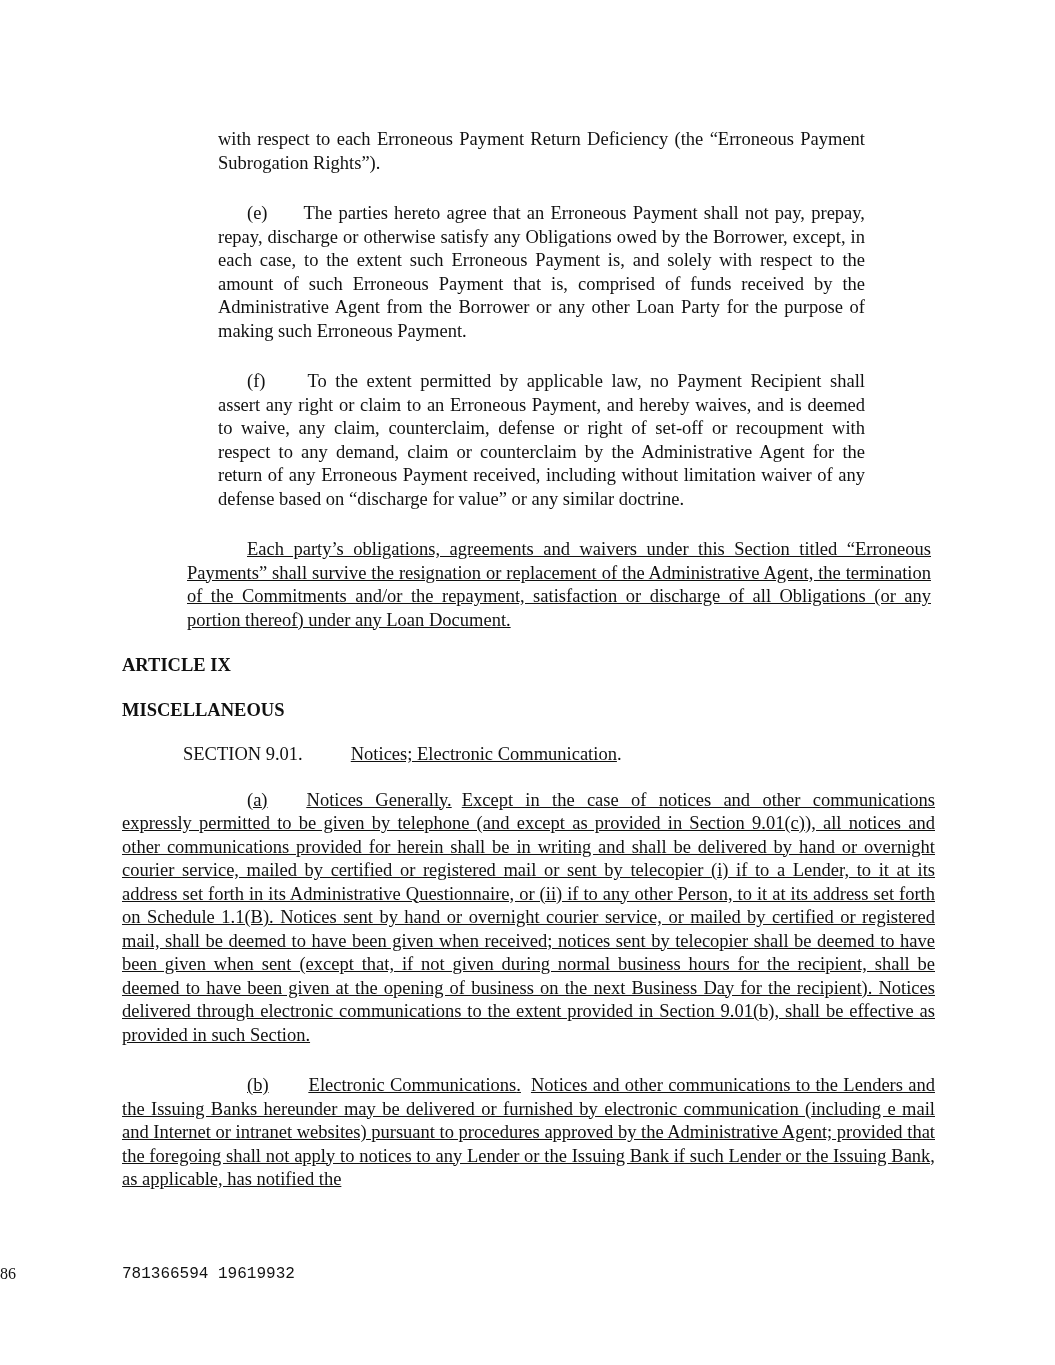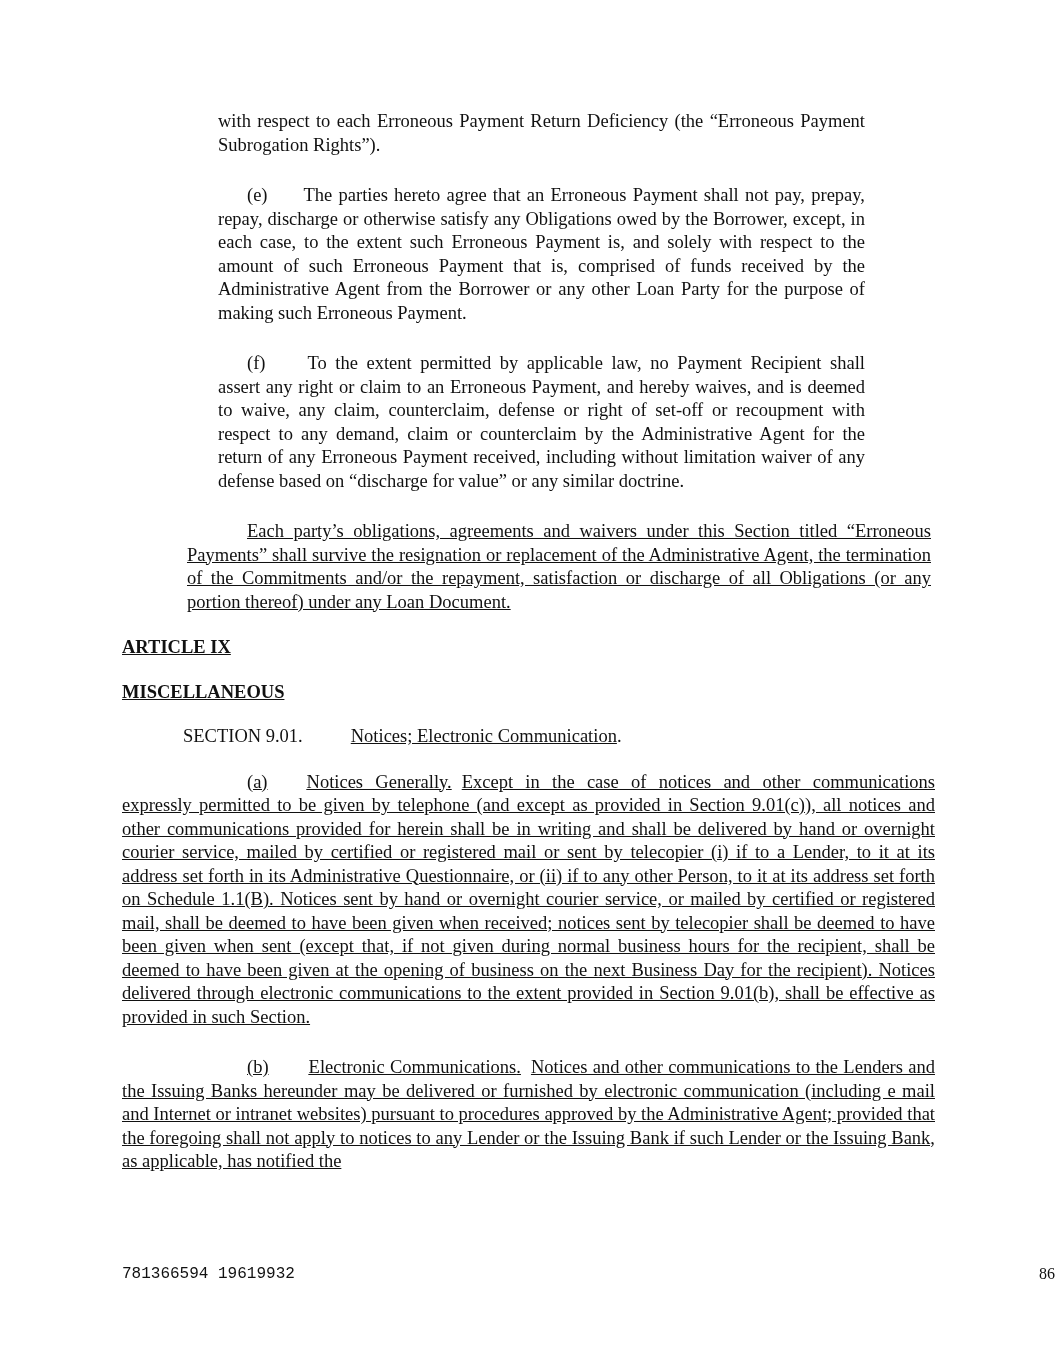--- a/index.html
+++ b/index.html
@@ -14,21 +14,21 @@
     background: #ffffff;
     font-family: "Liberation Serif", "DejaVu Serif", serif;
     color: #111111;
     font-size: 18.5px;
     line-height: 23.5px;
     overflow: hidden;
   }
   .content {
     position: absolute;
     left: 122px;
-    top: 110px;
+    top: 128px;
     width: 813px;
   }
   .content p {
     margin: 0 0 27px 0;
     text-align: justify;
   }
   
   .indent-block {
     margin-left: 96px !important;
     margin-right: 70px !important;
@@ -40,21 +40,20 @@
     margin-right: 4px !important;
     margin-bottom: 22px !important;
     text-indent: 60px;
     text-decoration: underline;
   }
   .heading {
     text-align: center;
     font-weight: bold;
     margin-bottom: 21px !important;
     text-indent: 0;
-    text-decoration: underline;
   }
   .section-line {
     margin-left: 61px !important;
     margin-bottom: 22px !important;
     text-align: right;
   }
   .lettered { text-indent: 125px; text-decoration: underline; }
   .underline { text-decoration: underline; }
   .tab { display: inline-block; }
   .tab-e { width: 36px; }
@@ -76,21 +75,21 @@
     position: absolute;
     left: 122px;
     top: 0;
     font-family: Liberation Mono, monospace;
   }
   .footer .page-num-wrap {
     position: absolute;
     left: 0;
     right: 0;
     top: 0;
-    text-align: right;
+    text-align: left;
   }
 </style>
 </head>
 <body>
 
 <div class="page">
   <div class="content">
 
     <p class="indent-block">with respect to each Erroneous Payment Return Deficiency (the “Erroneous Payment Subrogation Rights”).</p>
 

